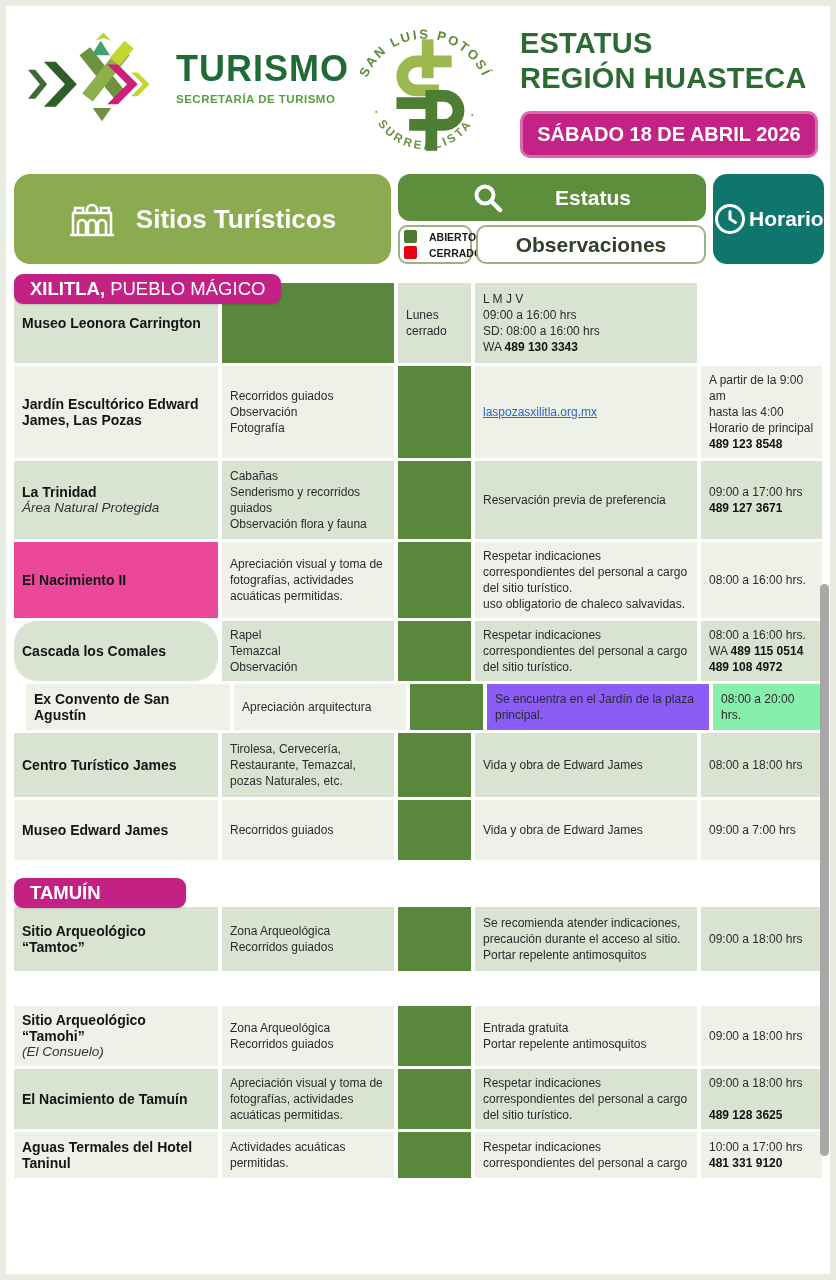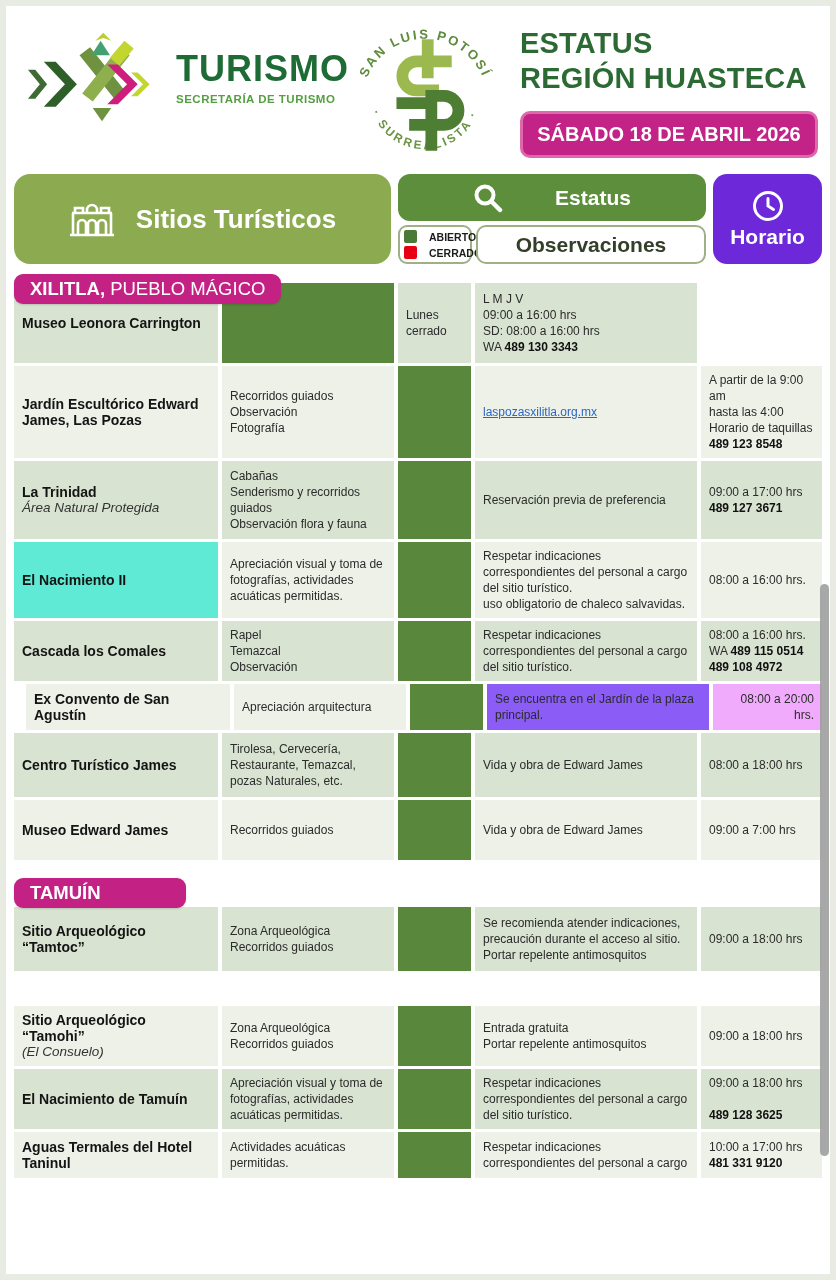--- a/index.html
+++ b/index.html
@@ -31,21 +31,21 @@
   .th-mid{display:flex;flex-direction:column;gap:4px;}
   .th-status{height:47px;background:#5d8e3c;border-radius:12px;display:flex;align-items:center;justify-content:center;gap:52px;
     color:#fff;font-size:21px;font-weight:bold;}
   .th-mid-bottom{flex:1;display:flex;gap:4px;}
   .legend{width:74px;background:#fff;border:2px solid #9fb086;border-radius:9px;display:flex;flex-direction:column;
     justify-content:center;gap:3px;padding:2px 4px;font-size:10.5px;font-weight:bold;color:#1c1c1c;}
   .legend-item{display:flex;align-items:center;gap:12px;}
   .sq{width:13px;height:13px;border-radius:2px;flex-shrink:0;}
   .th-obs{flex:1;background:#fff;border:2px solid #9fb086;border-radius:10px;display:flex;align-items:center;justify-content:center;
     font-size:21px;font-weight:bold;color:#333f28;}
-  .th-horario{background:#6d28d9;border-radius:14px;display:flex;flex-direction:column;align-items:center;justify-content:center;gap:2px;
+  .th-horario{background:#0f766e;border-radius:14px;display:flex;flex-direction:row;align-items:center;justify-content:center;gap:2px;
     color:#fff;font-size:21px;font-weight:bold;}
   
   .table-body{padding:0 8px;flex:1;}
   .section{position:relative;}
   .badge{position:absolute;top:0;left:0;background:#c42185;color:#fff;border-radius:9px;padding:4px 16px;
     font-size:18.5px;z-index:3;white-space:nowrap;box-shadow:0 1px 2px rgba(0,0,0,.15);}
   .badge b{font-weight:bold;}
   .badge span{font-weight:normal;}
   .rows{display:flex;flex-direction:column;gap:3px;}
   .row{display:grid;grid-template-columns:204px 172px 73px 222px 1fr;gap:4px;}
@@ -189,21 +189,21 @@
               <div>Observación</div>
               <div>Fotografía</div>
             </div>
             <div class="cell c-status" style="background: rgb(89, 136, 60);"></div>
             <div class="cell" style="background: rgb(237, 241, 232);">
               <a class="link" href="#">laspozasxilitla.org.mx</a>
             </div>
             <div class="cell c-sched" style="background: rgb(237, 241, 232);">
               <div><span>A partir de la 9:00 am</span></div>
               <div><span>hasta las 4:00</span></div>
-              <div><span>Horario de taquillas</span></div>
+              <div><span>Horario de principal</span></div>
               <div><b>489 123 8548</b></div>
             </div>
           </div>
           <div class="row" style="min-height: 78px;">
             <div class="cell c-name" style="background: rgb(216, 227, 209);">
               <div>La Trinidad</div>
               <div class="c-note">Área Natural Protegida</div>
             </div>
             <div class="cell" style="background: rgb(216, 227, 209);">
               <div>Cabañas</div>
@@ -213,37 +213,37 @@
             <div class="cell c-status" style="background: rgb(89, 136, 60);"></div>
             <div class="cell" style="background: rgb(216, 227, 209);">
               <div>Reservación previa de preferencia</div>
             </div>
             <div class="cell c-sched" style="background: rgb(216, 227, 209);">
               <div><span>09:00 a 17:00 hrs</span></div>
               <div><b>489 127 3671</b></div>
             </div>
           </div>
           <div class="row" style="min-height: 76px;">
-            <div class="cell c-name" style="background: #5eead4;">
+            <div class="cell c-name" style="background: #ec4899;">
               <div>El Nacimiento II</div>
             </div>
             <div class="cell" style="background: rgb(237, 241, 232);">
               <div>Apreciación visual y toma de fotografías, actividades acuáticas permitidas.</div>
             </div>
             <div class="cell c-status" style="background: rgb(89, 136, 60);"></div>
             <div class="cell" style="background: rgb(237, 241, 232);">
               <div>Respetar indicaciones correspondientes del personal a cargo del sitio turístico.</div>
               <div>uso obligatorio de chaleco salvavidas.</div>
             </div>
             <div class="cell c-sched" style="background: rgb(237, 241, 232);">
               <div><span>08:00 a 16:00 hrs.</span></div>
             </div>
           </div>
           <div class="row" style="min-height: 58px;">
-            <div class="cell c-name" style="background: rgb(216, 227, 209);">
+            <div class="cell c-name" style="background: rgb(216, 227, 209); border-radius: 23px;">
               <div>Cascada los Comales</div>
             </div>
             <div class="cell" style="background: rgb(216, 227, 209);">
               <div>Rapel</div>
               <div>Temazcal</div>
               <div>Observación</div>
             </div>
             <div class="cell c-status" style="background: rgb(89, 136, 60);"></div>
             <div class="cell" style="background: rgb(216, 227, 209);">
               <div>Respetar indicaciones correspondientes del personal a cargo del sitio turístico.</div>
@@ -258,21 +258,21 @@
             <div class="cell c-name" style="background: rgb(237, 241, 232);">
               <div>Ex Convento de San Agustín</div>
             </div>
             <div class="cell" style="background: rgb(237, 241, 232);">
               <div>Apreciación arquitectura</div>
             </div>
             <div class="cell c-status" style="background: rgb(89, 136, 60);"></div>
             <div class="cell" style="background: #8b5cf6;">
               <div>Se encuentra en el Jardín de la plaza principal.</div>
             </div>
-            <div class="cell c-sched" style="background: #f0abfc; text-align: right;">
+            <div class="cell c-sched" style="background: #86efac;">
               <div><span>08:00 a 20:00 hrs.</span></div>
             </div>
           </div>
           <div class="row" style="min-height: 64px;">
             <div class="cell c-name" style="background: rgb(216, 227, 209);">
               <div>Centro Turístico James</div>
             </div>
             <div class="cell" style="background: rgb(216, 227, 209);">
               <div>Tirolesa, Cervecería, Restaurante, Temazcal, pozas Naturales, etc.</div>
             </div>

